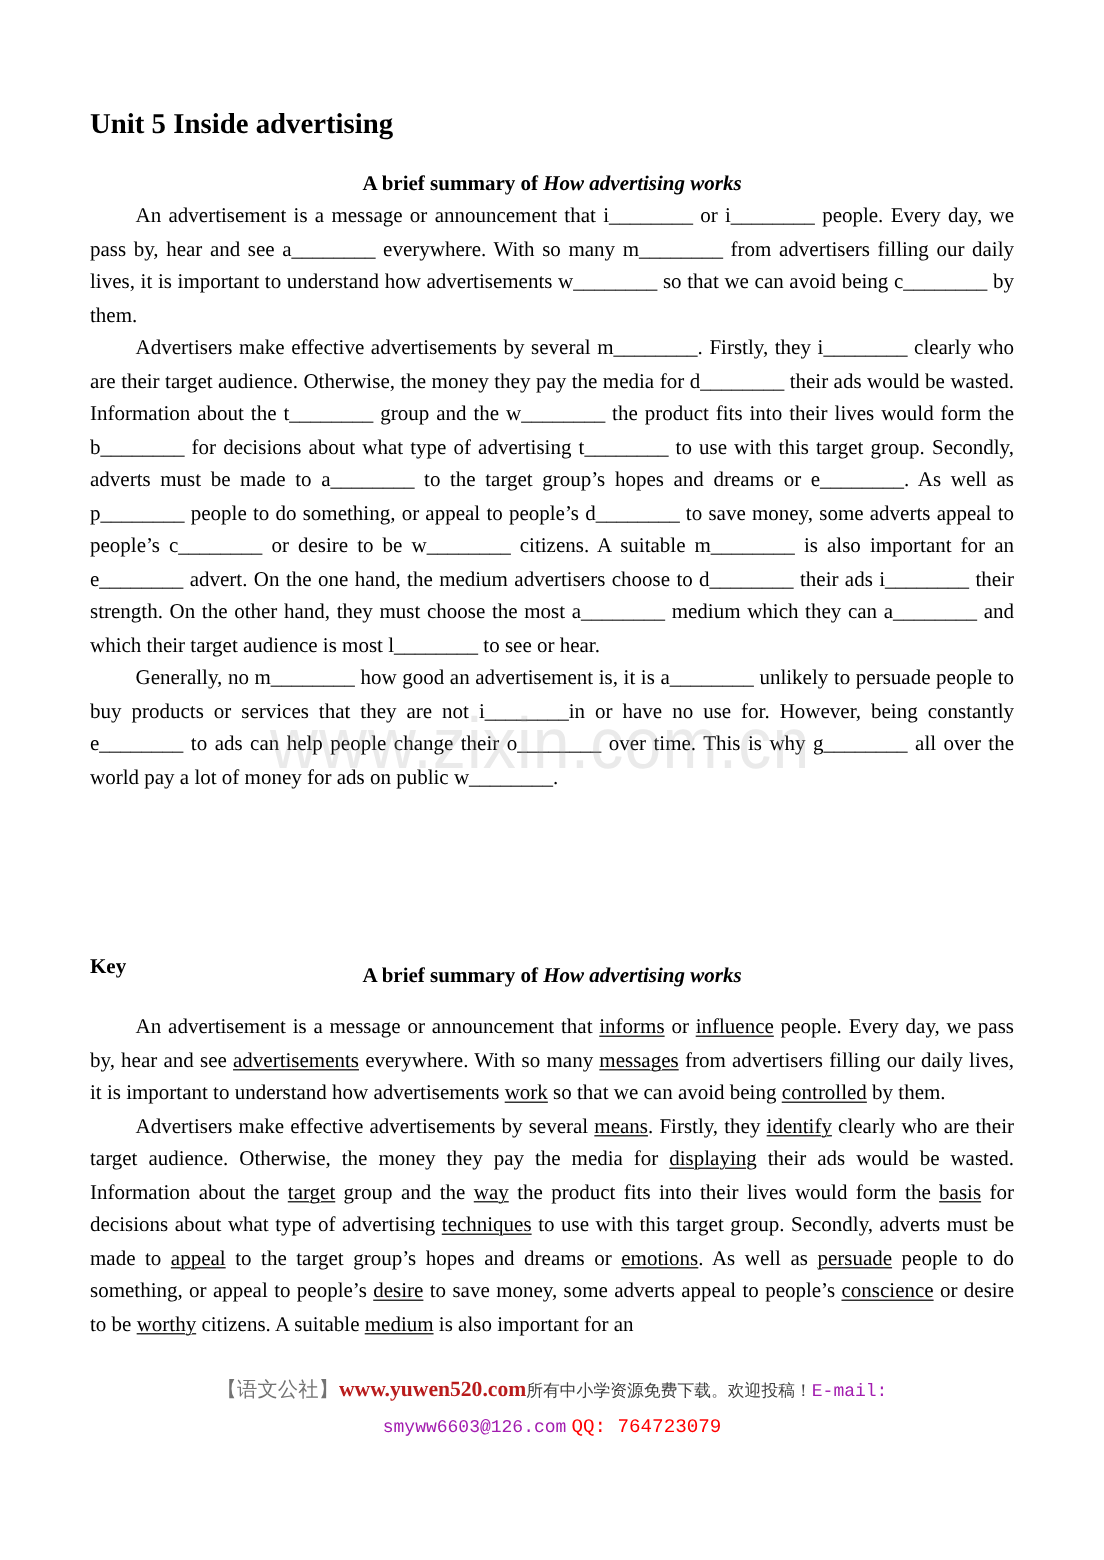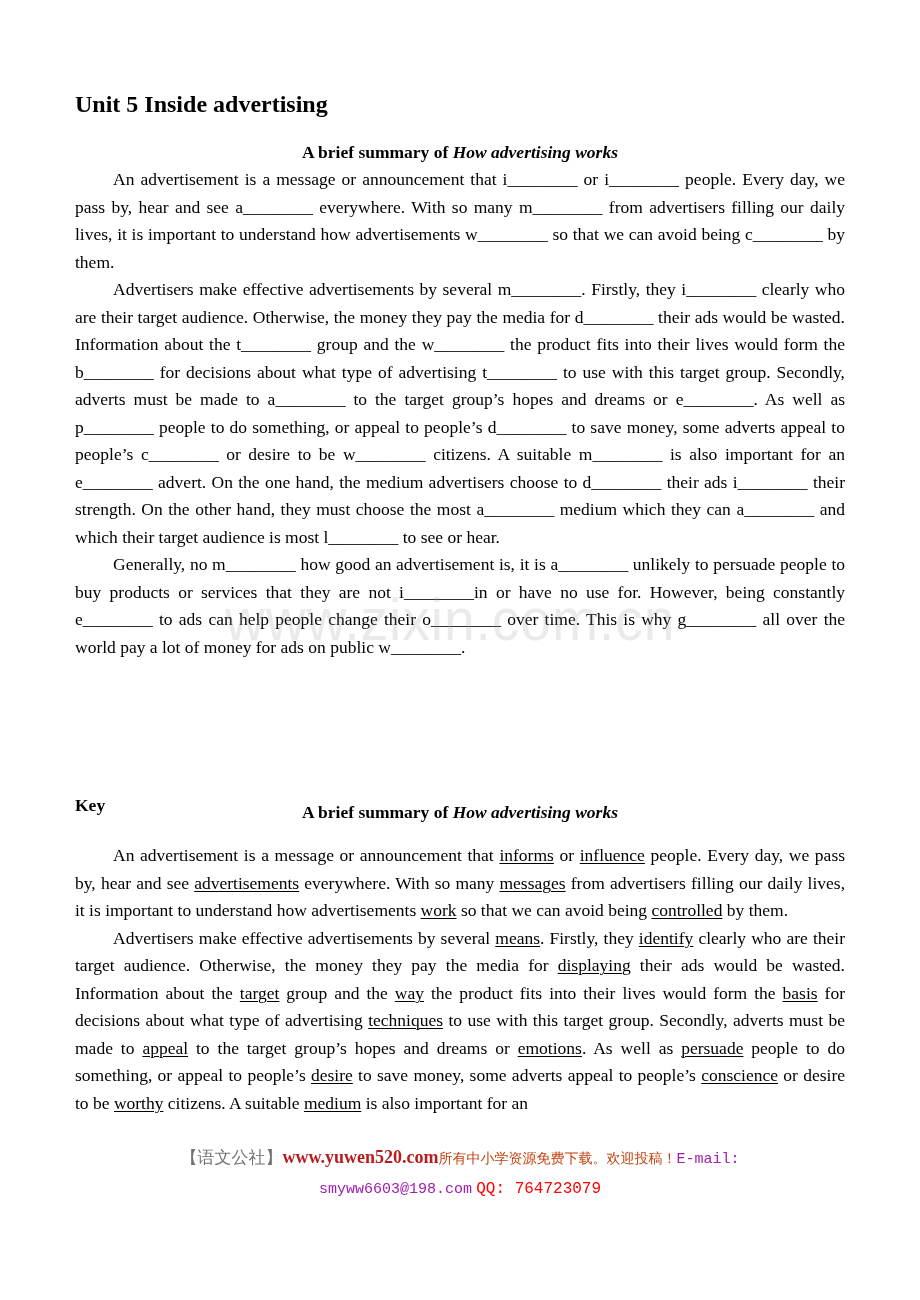--- a/index.html
+++ b/index.html
@@ -15,21 +15,21 @@
     .para { margin: 0; text-align: justify; text-indent: 38px; }
     .blank { white-space: nowrap; }
     .ans { text-decoration: underline; text-decoration-thickness: 1px; text-underline-offset: 2px; }
     .key-label { position: absolute; left: 0; top: 744px; font-weight: bold; font-size: 17.5px; line-height: 27.5px; margin-top: 48px; }
     .watermark { position: absolute; left: 225px; top: 585px; font-family: "Liberation Sans", sans-serif;
                  font-size: 60px; color: rgba(160,160,160,0.22); letter-spacing: 1px; pointer-events: none;
                  transform: scaleX(0.92); transform-origin: left top; white-space: nowrap; }
     .footer { position: absolute; left: 0; width: 920px; top: 1143px; text-align: center; font-size: 17px; line-height: 28px; }
     .footer .brk { color: #737373; font-family: "DejaVu Sans", sans-serif; font-size: 17px; }
     .footer .site { color: #b91c1c; font-weight: bold; font-family: "Liberation Serif", serif; font-size: 18px; }
-    .footer .cn { color: #c2410c; font-family: "DejaVu Sans", sans-serif; font-size: 14px; }
+    .footer .cn { color: #404040; font-family: "DejaVu Sans", sans-serif; font-size: 14px; }
     .footer .mail { color: #a21caf; font-family: "Liberation Mono", monospace; font-size: 15px; }
     .footer .qq { color: #ff0000; font-family: "Liberation Mono", monospace; font-size: 16px; }
   </style>
 </head>
 <body>
 
 <div class="page">
   <div class="title">Unit 5 Inside advertising</div>
 
   <div class="subtitle" style="top:139px;">
@@ -54,16 +54,16 @@
   </div>
 </div>
 
 <div class="watermark">www.zixin.com.cn</div>
 
 <div class="footer">
   <div>
     <span class="brk">【语文公社】</span><span class="site">www.yuwen520.com</span><span class="cn">所有中小学资源免费下载。欢迎投稿！</span><span class="mail">E-mail:</span>
   </div>
   <div>
-    <span class="mail">smyww6603@198.com</span>
+    <span class="mail">smyww6603@126.com</span>
     <span class="qq">QQ: 764723079</span>
   </div>
 </div>
 
 </body></html>

